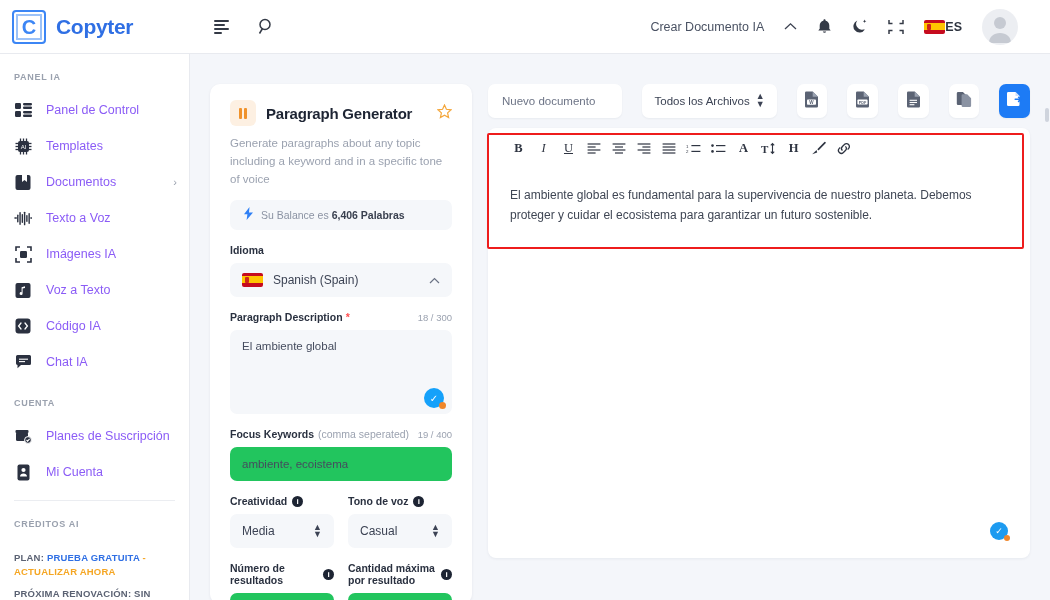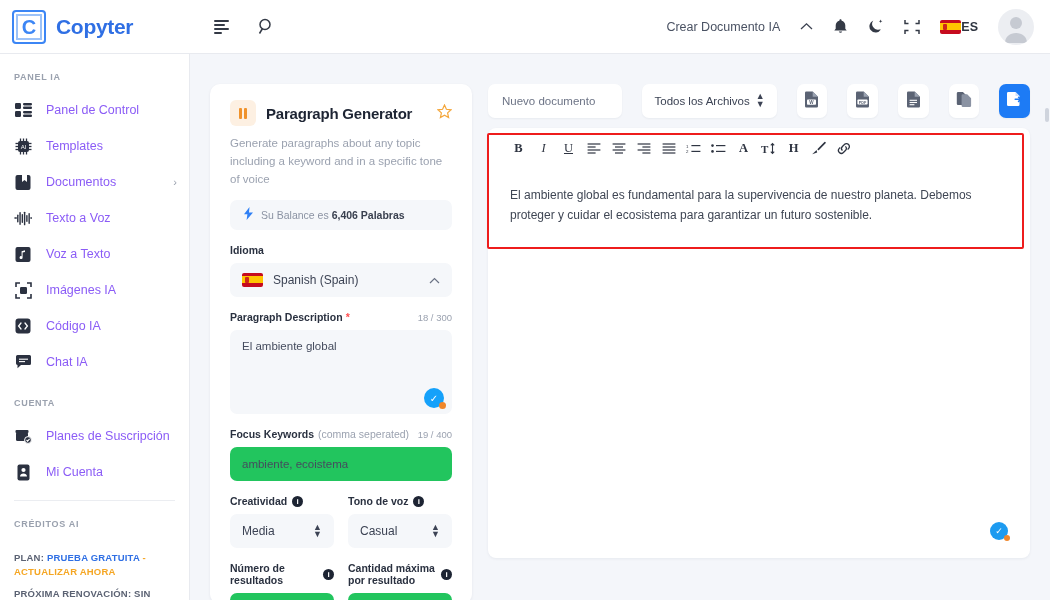--- a/index.html
+++ b/index.html
@@ -22,21 +22,21 @@
   .logo-box {
     width: 34px; height: 34px; border: 2px solid #3c86f5; border-radius: 4px;
     display: flex; align-items: center; justify-content: center;
     box-shadow: inset 0 0 0 2px #ffffff, inset 0 0 0 4px #9cc2f8;
   }
   .logo-letter { color: #3c86f5; font-size: 20px; font-weight: 700; line-height: 1; }
   .brand-name { color: #2f6fe4; font-size: 21px; font-weight: 700; letter-spacing: -.3px; }
   .topbar-icons { display: flex; align-items: center; gap: 26px; margin-left: 24px; }
   .tb-ico { color: #343a46; display: flex; align-items: center; cursor: pointer; }
   .top-right {
-    margin-left: auto; display: flex; align-items: center; gap: 20px; padding-right: 16px;
+    margin-left: auto; display: flex; align-items: center; gap: 20px; padding-right: 32px;
   }
   .crear-doc { color: #4a5263; font-size: 12.5px; }
   .caret-up { color: #3c4251; font-size: 12px; }
   .lang { display: flex; align-items: center; }
   .flag {
     width: 21px; height: 14px; border-radius: 2px; overflow: hidden;
     background: linear-gradient(to bottom, #c60b1e 0 25%, #ffc400 25% 75%, #c60b1e 75% 100%);
     position: relative; flex: none;
   }
   .flag:after {
@@ -319,39 +319,39 @@
               <line x1="16" y1="2.5" x2="16" y2="12.5"></line>
               <line x1="17.8" y1="7" x2="18.6" y2="7"></line>
             </g>
           </svg>
       </span>
       <span class="side-label">Texto a Voz</span>
     </div>
 
     <div class="side-item">
       <span class="side-ico">
-        <svg width="16" height="17" viewBox="0 0 16 17">
-            <rect x="0.5" y="1" width="15" height="15" rx="2" fill="currentColor"></rect>
-            <path d="M10 4.2 6.6 5.2v5a1.5 1.5 0 1 0 1 1.4V6.6l2.4-.7z" fill="#fff"></path>
-          </svg>
-      </span>
-      <span class="side-label">Voz a Texto</span>
-    </div>
-
-    <div class="side-item">
-      <span class="side-ico">
         <svg width="17" height="17" viewBox="0 0 17 17" fill="none" stroke="currentColor" stroke-width="1.6">
           <polyline points="1,5 1,1 5,1"></polyline>
             <polyline points="12,1 16,1 16,5"></polyline>
             <polyline points="16,12 16,16 12,16"></polyline>
             <polyline points="5,16 1,16 1,12"></polyline>
           <rect x="5" y="5" width="7" height="7" rx="1.2" fill="currentColor" stroke="none"></rect>
         </svg>
       </span>
       <span class="side-label">Imágenes IA</span>
+    </div>
+
+    <div class="side-item">
+      <span class="side-ico">
+        <svg width="16" height="17" viewBox="0 0 16 17">
+            <rect x="0.5" y="1" width="15" height="15" rx="2" fill="currentColor"></rect>
+            <path d="M10 4.2 6.6 5.2v5a1.5 1.5 0 1 0 1 1.4V6.6l2.4-.7z" fill="#fff"></path>
+          </svg>
+      </span>
+      <span class="side-label">Voz a Texto</span>
     </div>
 
     <div class="side-item">
       <span class="side-ico">
         <svg width="16" height="16" viewBox="0 0 16 16">
             <rect x="0.5" y="0.5" width="15" height="15" rx="3" fill="currentColor"></rect>
             <g stroke="#fff" stroke-width="1.3" fill="none" stroke-linecap="round">
               <polyline points="6,5 3.6,8 6,11"></polyline>
               <polyline points="10,5 12.4,8 10,11"></polyline>
             </g>

